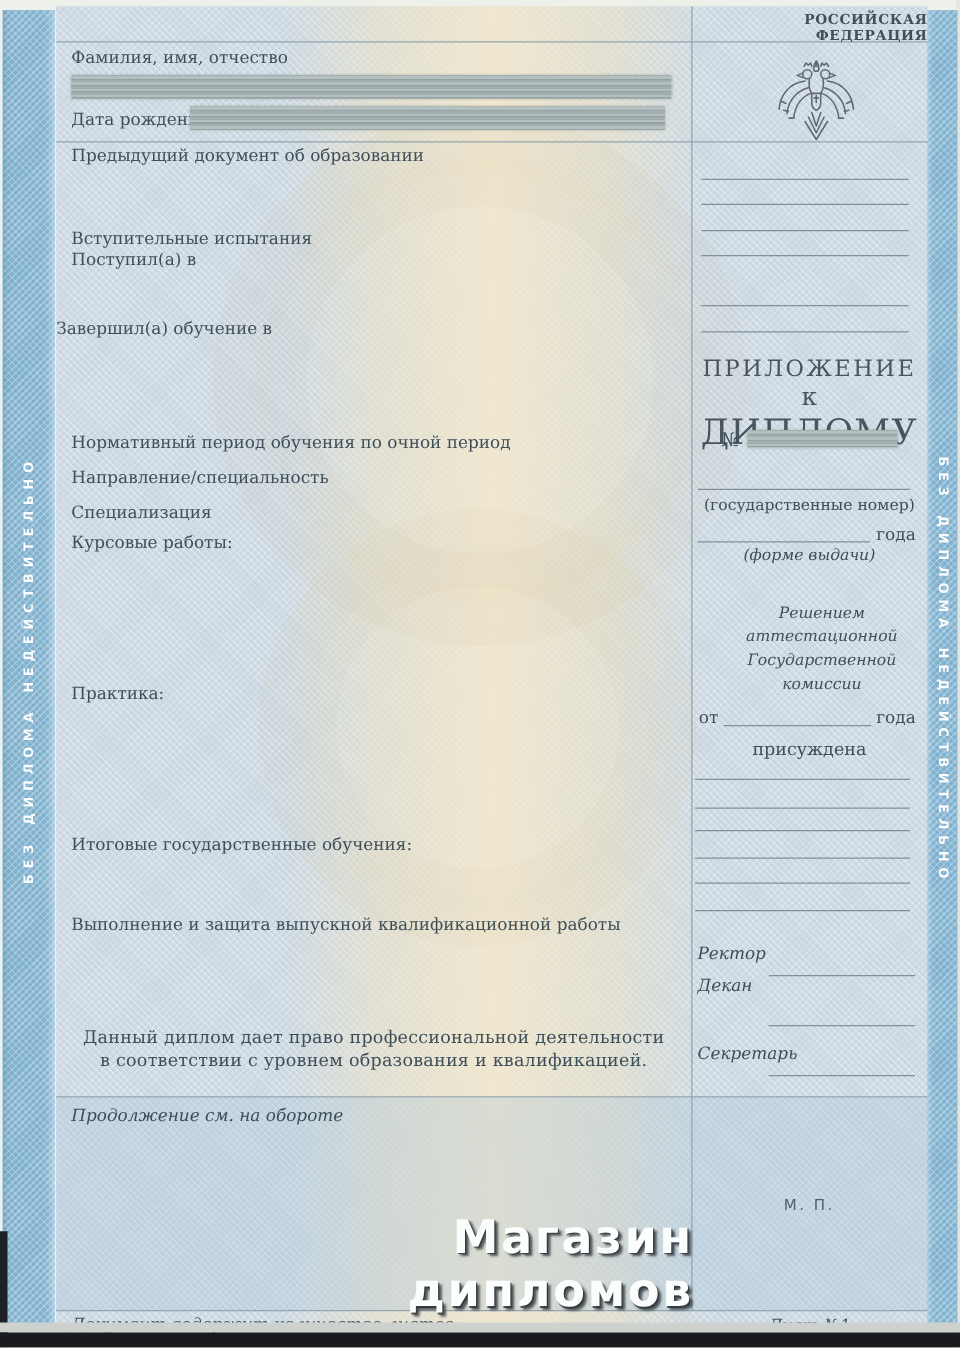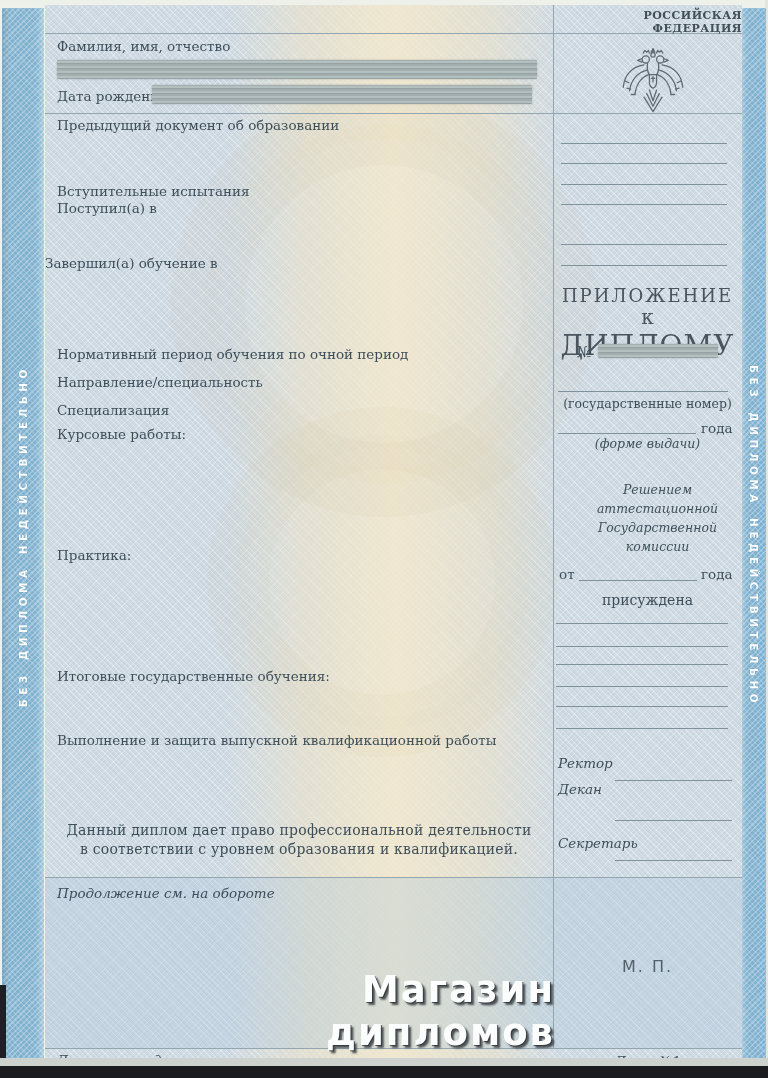--- a/index.html
+++ b/index.html
@@ -57,21 +57,21 @@
   .country{position:absolute;top:4px;left:508px;width:189px;text-align:right;
            font-size:11px;font-weight:bold;letter-spacing:.5px;color:#414f58;line-height:13px;}
   .suppl-title1{position:absolute;top:280px;font-size:18px;letter-spacing:2px;color:#49545e;}
   .suppl-title2{position:absolute;top:300px;color:#49545e;}
   .suppl-title2 .pre{font-size:20px;}
   .suppl-title2 .big{font-size:28px;letter-spacing:1px;}
   .num{font-size:15px;}
   .commission{position:absolute;left:508px;width:189px;text-align:center;
               font-style:italic;font-size:12.5px;color:#3f505b;line-height:19px;margin-left:10px;}
   .stamp{position:absolute;left:508px;width:189px;text-align:center;
-         font-family:"DejaVu Sans","Liberation Sans",sans-serif;font-size:16px;
+         font-family:"DejaVu Sans","Liberation Sans",sans-serif;font-size:12px;
          letter-spacing:2px;color:#55616a;}
   
   .watermark{position:absolute;left:165px;top:968px;width:390px;text-align:right;
              font-family:"DejaVu Sans","Liberation Sans",sans-serif;font-weight:bold;
              font-size:37px;line-height:43px;color:#fcfdfd;letter-spacing:2px;
              text-shadow:3px 3px 2px rgba(45,50,55,.78), 1px 1px 0 rgba(70,75,80,.9);}
   .eagle{position:absolute;left:572px;top:40px;width:72px;height:72px;}
 </style>
 </head>
 <body>

